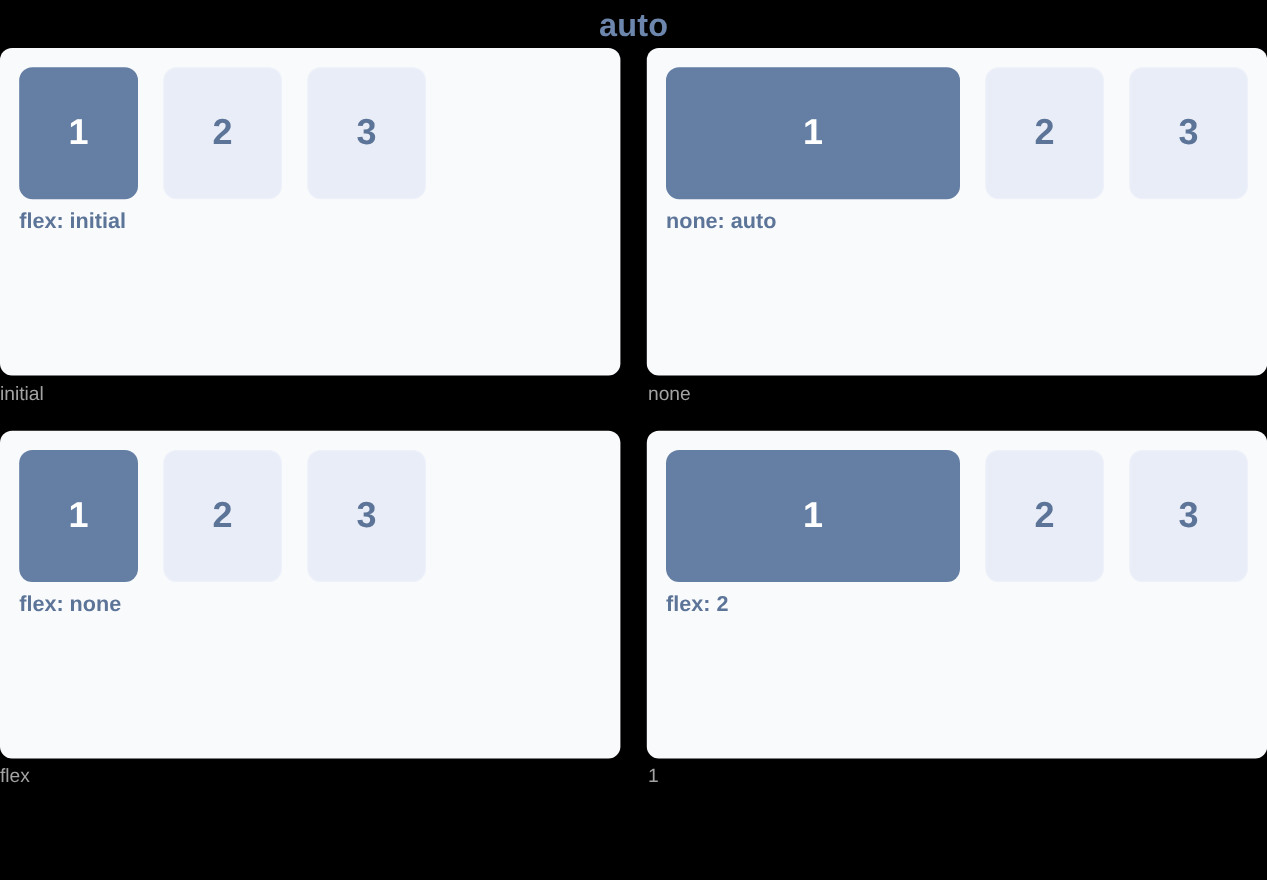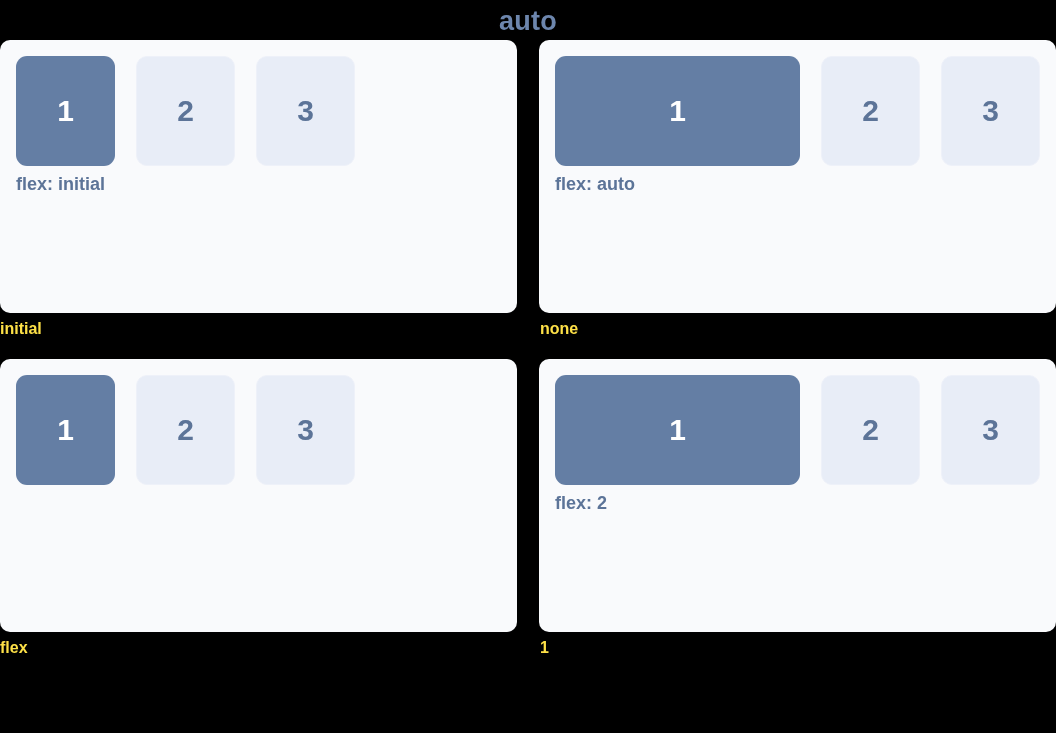--- a/index.html
+++ b/index.html
@@ -99,22 +99,22 @@
     margin-top: 9px;
     font-size: 18px;
     font-weight: bold;
     color: #5c7498;
     line-height: 18px;
   }
 
   .demo-caption {
     margin-top: 6px;
     font-size: 16px;
-    font-weight: bold;
-    color: #fde047;
+    font-weight: normal;
+    color: #a3a3a3;
     line-height: 20px;
   }
 
   
   .cell-left .demo-caption  { margin-left: 0px; }
   .cell-right .demo-caption { margin-left: 1px; }
 </style>
 </head>
 <body>
 
@@ -146,38 +146,39 @@
         <div class="flex-box item-1">
           <span>1</span>
         </div>
         <div class="flex-box item-2">
           <span>2</span>
         </div>
         <div class="flex-box item-3">
           <span>3</span>
         </div>
       </div>
-      <div class="flex-note">flex: auto</div>
+      <div class="flex-note">none: auto</div>
     </div>
     <div class="demo-caption">none</div>
   </div>
 
   <div class="demo-cell cell-left">
     <div class="demo-panel mode-none">
       <div class="flex-row">
         <div class="flex-box item-1">
           <span>1</span>
         </div>
         <div class="flex-box item-2">
           <span>2</span>
         </div>
         <div class="flex-box item-3">
           <span>3</span>
         </div>
       </div>
+      <div class="flex-note">flex: none</div>
     </div>
     <div class="demo-caption">flex</div>
   </div>
 
   <div class="demo-cell cell-right">
     <div class="demo-panel mode-1">
       <div class="flex-row">
         <div class="flex-box item-1">
           <span>1</span>
         </div>

